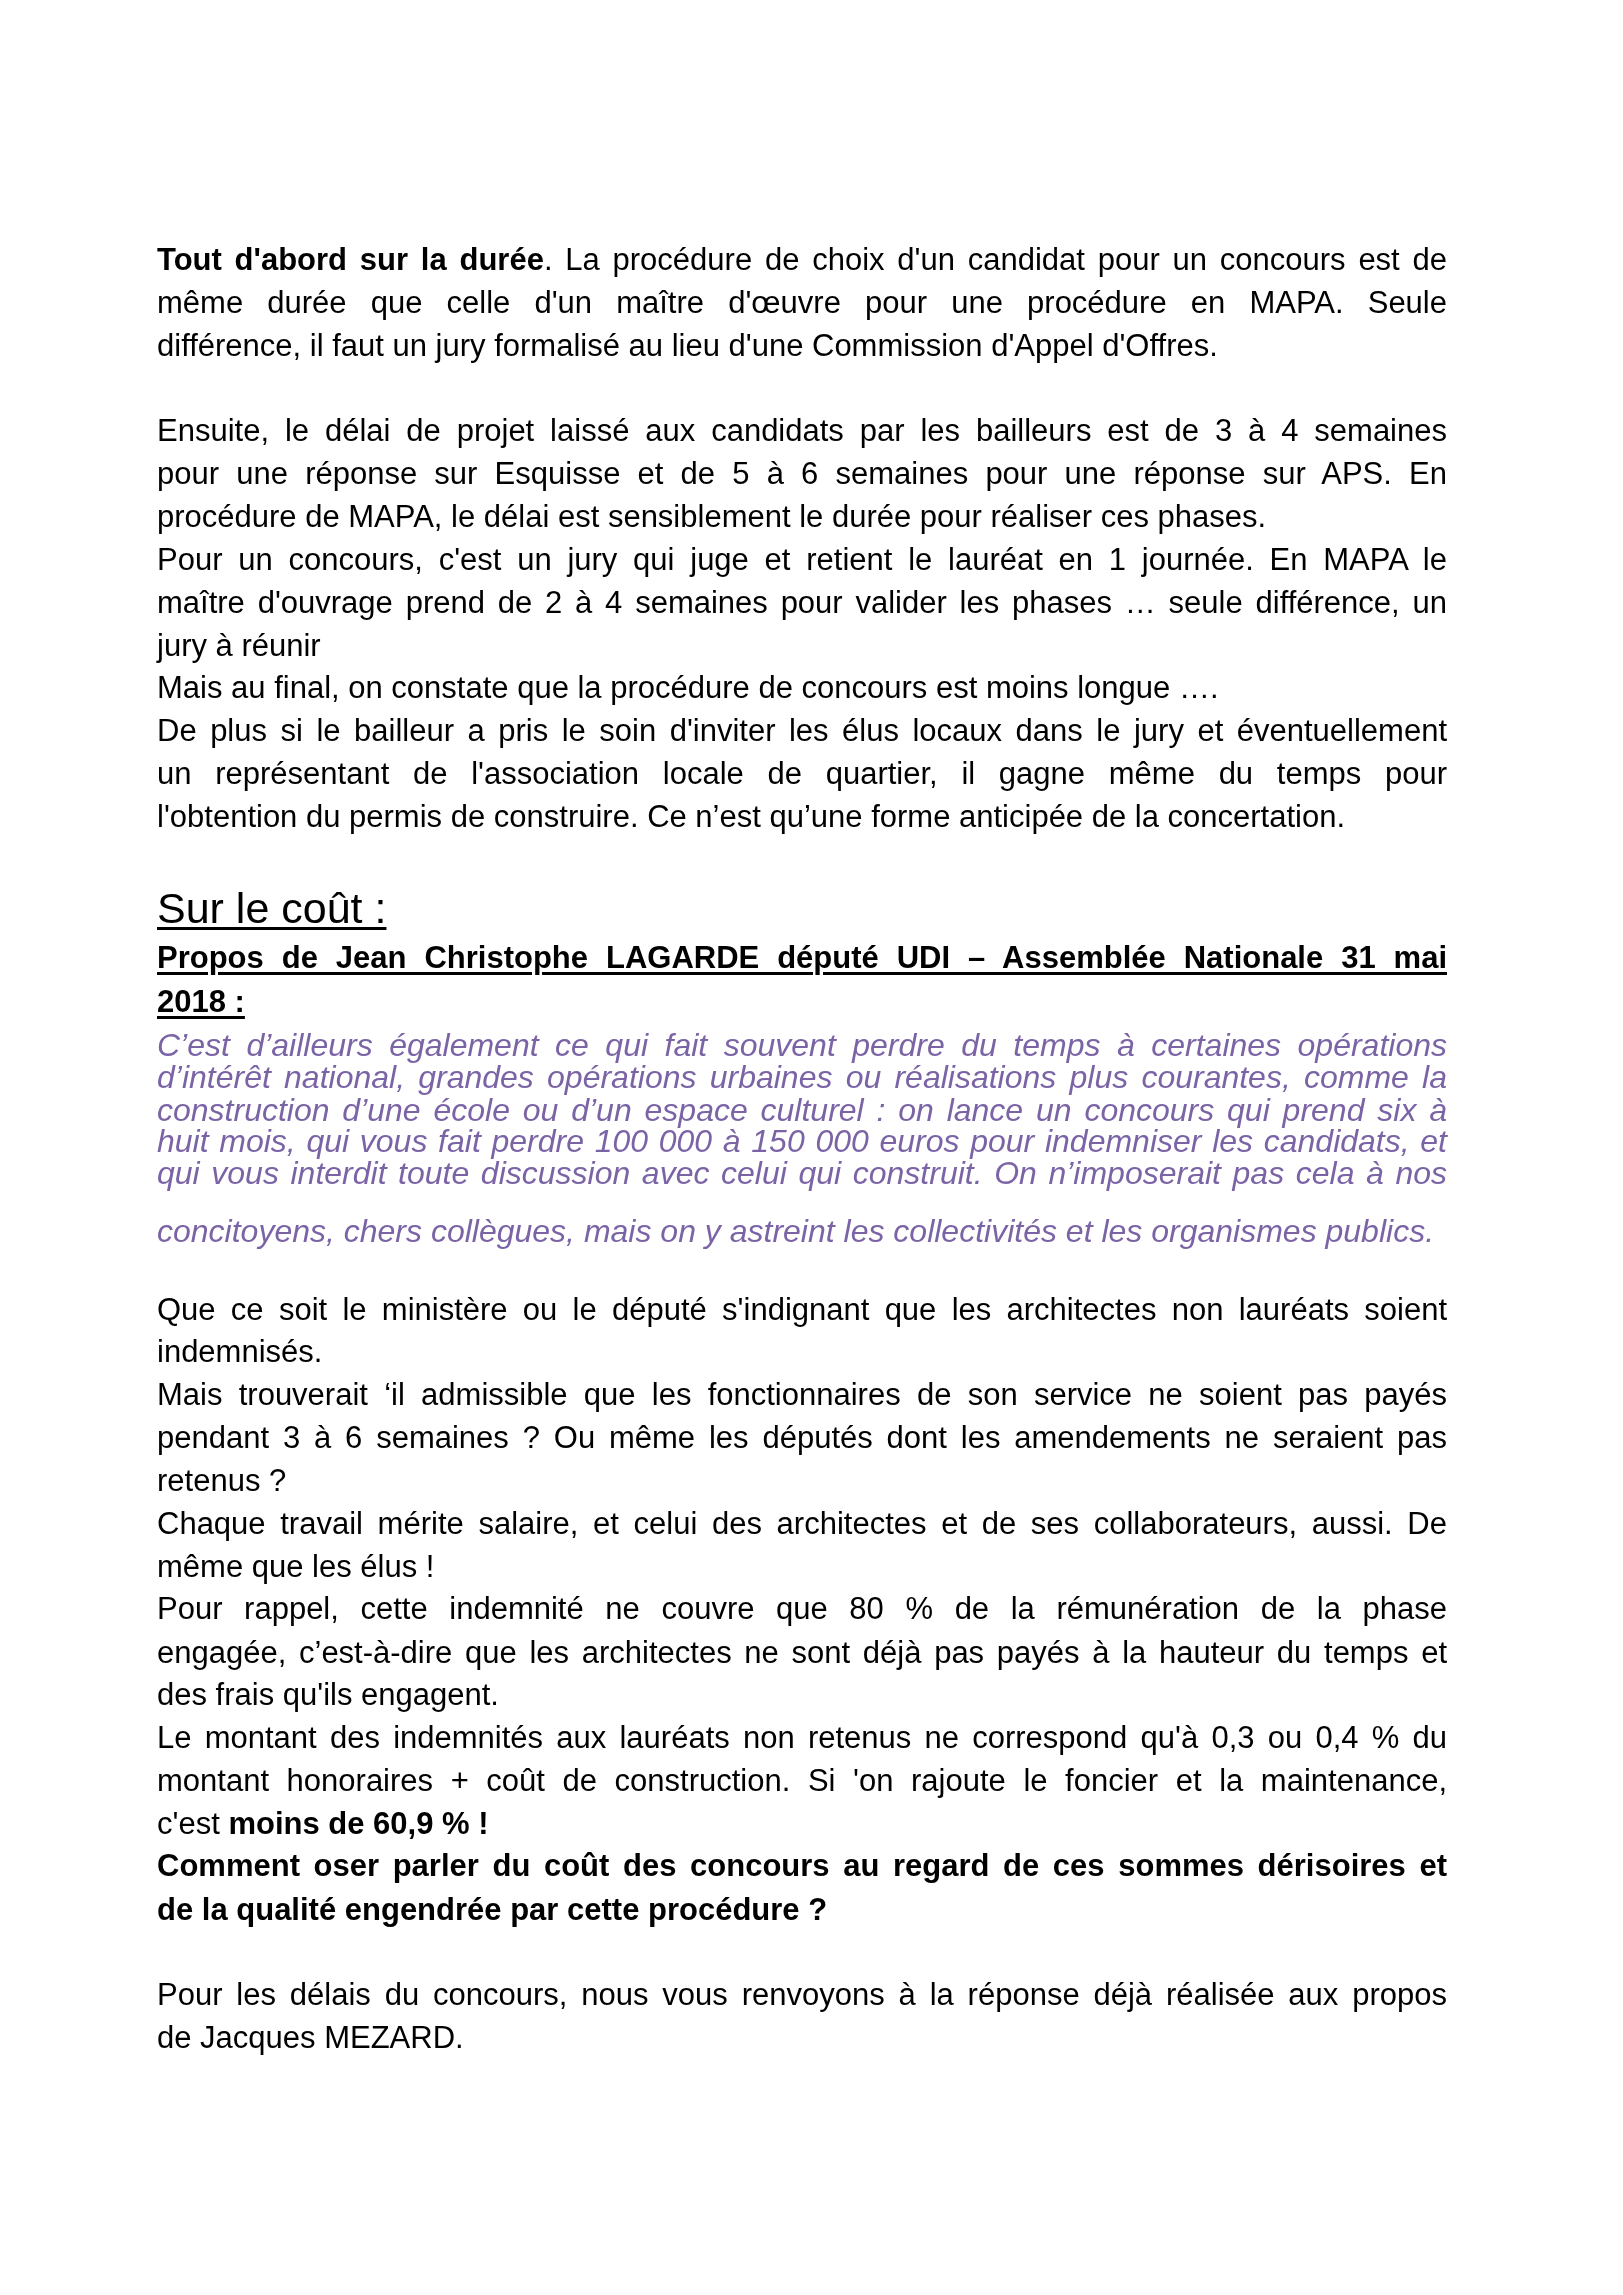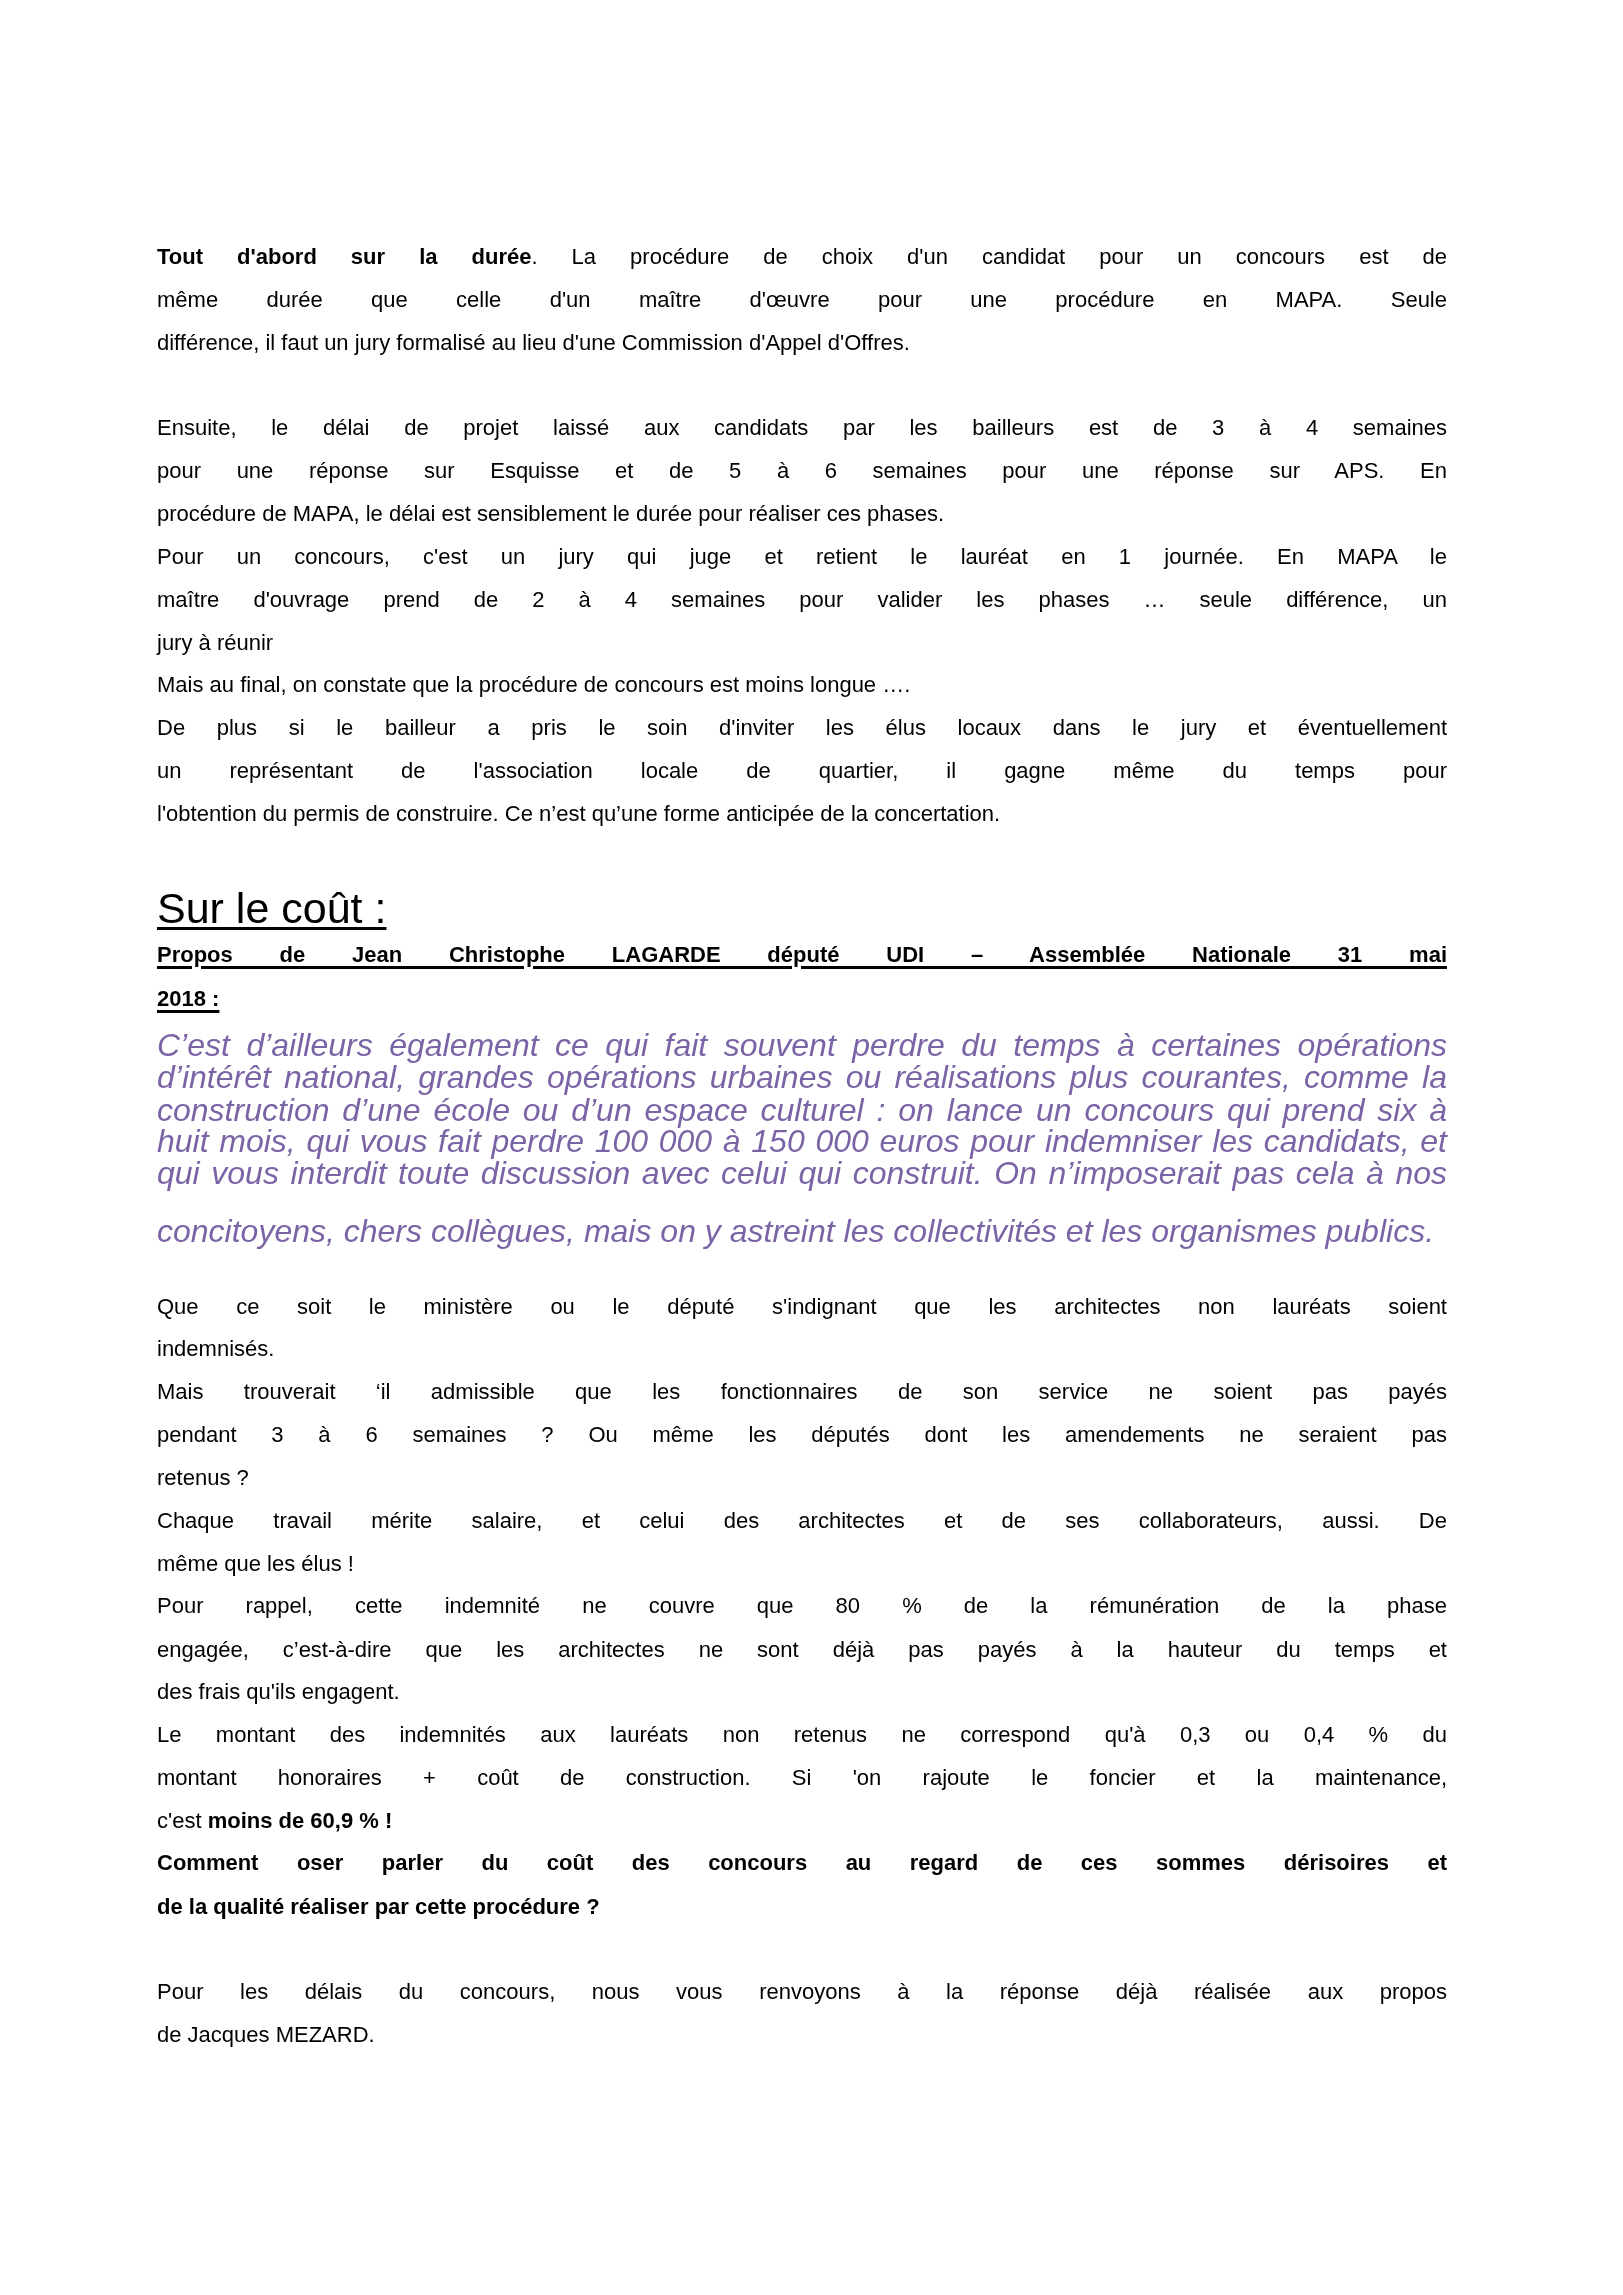--- a/index.html
+++ b/index.html
@@ -10,21 +10,21 @@
   .logo svg { position: absolute; left: 0; top: 0; }
   .logo-caption {
     position: absolute; left: 1.3px; top: 184px; width: 216px;
     font-family: "Liberation Serif", "DejaVu Serif", serif;
     font-size: 12.8px; color: #1a1a1a; letter-spacing: -0.1px; white-space: nowrap;
   }
 
   .line {
     position: absolute; left: 157px; width: 1290px;
     font-family: "Liberation Sans", "DejaVu Sans", sans-serif;
-    font-size: 22px; line-height: 39px; color: #000000;
+    font-size: 31px; line-height: 46px; color: #000000;
     white-space: nowrap; height: 39px;
   }
   .line.j { text-align: justify; text-align-last: justify; white-space: normal; }
   .b { font-weight: bold; }
   .u { text-decoration: underline; text-decoration-thickness: 2.6px; text-underline-offset: 3.9px; }
 
   .h2 { font-size: 43px; font-weight: normal; line-height: 50px; height: 50px; }
   .h3 { font-weight: bold; }
   .quote { font-style: italic; color: #7b64a6; font-size: 32px; line-height: 37px; height: 37px; }
 </style>
@@ -67,19 +67,19 @@
   <div class="line" style="top:1458px">retenus ?</div>
   <div class="line j" style="top:1501px">Chaque travail mérite salaire, et celui des architectes et de ses collaborateurs, aussi. De</div>
   <div class="line" style="top:1544px">même que les élus !</div>
   <div class="line j" style="top:1586px">Pour rappel, cette indemnité ne couvre que 80 % de la rémunération de la phase</div>
   <div class="line j" style="top:1630px">engagée, c’est-à-dire que les architectes ne sont déjà pas payés à la hauteur du temps et</div>
   <div class="line" style="top:1672px">des frais qu'ils engagent.</div>
   <div class="line j" style="top:1715px">Le montant des indemnités aux lauréats non retenus ne correspond qu'à 0,3 ou 0,4 % du</div>
   <div class="line j" style="top:1758px">montant honoraires + coût de construction. Si 'on rajoute le foncier et la maintenance,</div>
   <div class="line" style="top:1801px"><span>c'est </span><span class="b">moins de 60,9 % !</span></div>
   <div class="line j b" style="top:1843px">Comment oser parler du coût des concours au regard de ces sommes dérisoires et</div>
-  <div class="line b" style="top:1887px">de la qualité réaliser par cette procédure ?</div>
+  <div class="line b" style="top:1887px">de la qualité engendrée par cette procédure ?</div>
 
   <div class="line" style="top:2015px">de Jacques MEZARD.</div>
   <div class="line j" style="top:1972px">Pour les délais du concours, nous vous renvoyons à la réponse déjà réalisée aux propos</div>
 
 </div>
 
 
 </body></html>

